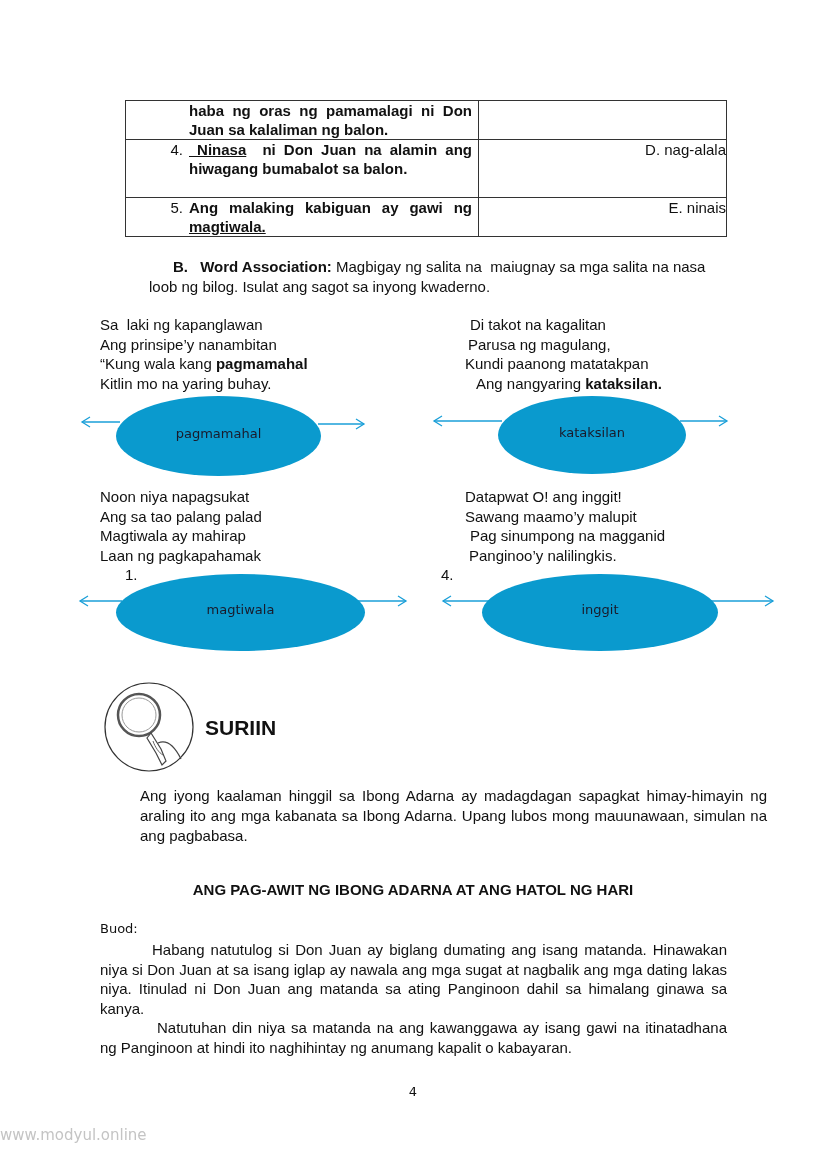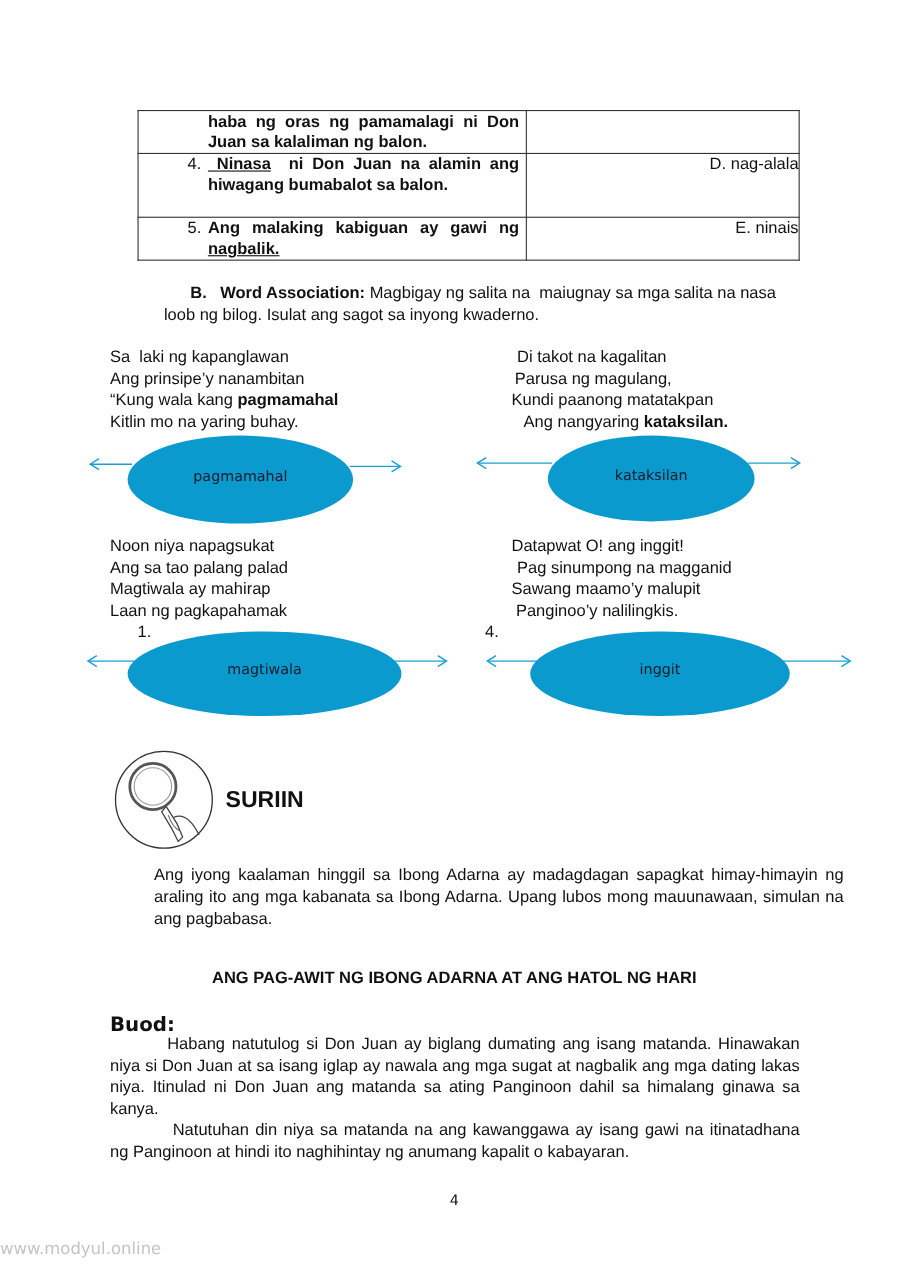--- a/index.html
+++ b/index.html
@@ -49,21 +49,21 @@
             <span class="num">4.</span>
         <span class="body"><span class="u" style="white-space:pre"> Ninasa</span><span style="white-space:pre-wrap">  ni Don Juan na alamin ang hiwagang bumabalot sa balon.</span></span>
           </div>
     </td>
     <td class="right">D. nag-alala</td>
   </tr>
   <tr style="height:38px">
     <td class="left">
       <div class="item">
             <span class="num">5.</span>
-        <span class="body"><span>Ang malaking kabiguan ay gawi ng </span><span class="u">nagbalik.</span></span>
+        <span class="body"><span>Ang malaking kabiguan ay gawi ng </span><span class="u">magtiwala.</span></span>
           </div>
     </td>
     <td class="right">E. ninais</td>
   </tr>
 </tbody>
   </table>
 
 <div class="abs txt" style="left:125px; top:257px;margin-left:48px;">
   <span class="bold">B.</span>
   <span class="bold" style="margin-left:8px">Word Association:</span><span style="white-space:pre"> Magbigay ng salita na  maiugnay sa mga salita na nasa</span>
@@ -131,22 +131,22 @@
 <div class="abs txt" style="left:100px; top:487px;">
   <div>Noon niya napagsukat</div>
   <div>Ang sa tao palang palad</div>
   <div>Magtiwala ay mahirap</div>
   <div>Laan ng pagkapahamak</div>
   <div style="padding-left:25px">1.</div>
 </div>
 
 <div class="abs txt" style="left:441px; top:487px;">
   <div style="padding-left:24px">Datapwat O! ang inggit!</div>
+  <div style="padding-left:24px">Sawang maamo’y malupit</div>
   <div style="padding-left:29px">Pag sinumpong na magganid</div>
-  <div style="padding-left:24px">Sawang maamo’y malupit</div>
   <div style="padding-left:28px">Panginoo’y nalilingkis.</div>
   <div>4.</div>
 </div>
 
 <div class="oval" style="left:116px; top:574px; width:249px; height:77px;">
   <span class="oval-label">magtiwala</span>
 </div>
 <div class="oval" style="left:482px; top:574px; width:236px; height:77px;">
   <span class="oval-label">inggit</span>
 </div>
@@ -158,21 +158,21 @@
   <path d="M48 52 L58 68 L63 80 L59 84 L53 72 L44 57 Z" fill="#fff" stroke="#444" stroke-width="1.2"></path>
   <path d="M55 62 C64 58 72 66 78 78" fill="none" stroke="#444" stroke-width="1.2"></path>
   <path d="M50 60 C52 66 56 72 60 74" fill="none" stroke="#666" stroke-width="1"></path>
 </svg>
 <div class="abs" style="left:205px; top:716px; font-size:21px; font-weight:bold;">SURIIN</div>
 
 <div class="para" style="top:786px; line-height:20px;margin-left:40px;">Ang iyong kaalaman hinggil sa Ibong Adarna ay madagdagan sapagkat himay-himayin ng araling ito ang mga kabanata sa Ibong Adarna.  Upang lubos mong mauunawaan, simulan na ang pagbabasa.</div>
 
 <div class="abs" style="left:0; width:826px; top:881px; text-align:center; font-size:15px; font-weight:bold;">ANG PAG-AWIT NG IBONG ADARNA AT ANG HATOL NG HARI</div>
 
-<div class="abs" style="left:100px; top:921px; font-size:18px; font-weight:bold; font-family:'DejaVu Sans', sans-serif;">Buod:</div>
+<div class="abs" style="left:100px; top:921px; font-size:13px; font-weight:normal; font-family:'DejaVu Sans', sans-serif;">Buod:</div>
 
 <div class="para" style="top:940px;">
   <span class="indent"></span><span>Habang natutulog si Don Juan ay biglang dumating ang isang matanda. Hinawakan niya si Don Juan at sa isang iglap ay nawala ang mga sugat at nagbalik ang mga dating lakas niya. Itinulad ni Don Juan ang matanda sa ating Panginoon dahil sa himalang ginawa sa kanya.</span>
 </div>
 <div class="para" style="top:1018px;">
   <span class="indent" style="width:57px"></span><span>Natutuhan din niya sa matanda na ang kawanggawa ay isang gawi na itinatadhana ng Panginoon at hindi ito naghihintay ng anumang kapalit o kabayaran.</span>
 </div>
 
 <div class="abs" style="left:0; width:826px; top:1084px; text-align:center; font-size:13px; font-family:'DejaVu Sans', sans-serif;">4</div>
 <div class="abs" style="left:0; width:826px; top:1126px; text-align:left; font-size:15px; color:#c4c4c4; font-family:'DejaVu Sans', sans-serif;">www.modyul.online</div>

